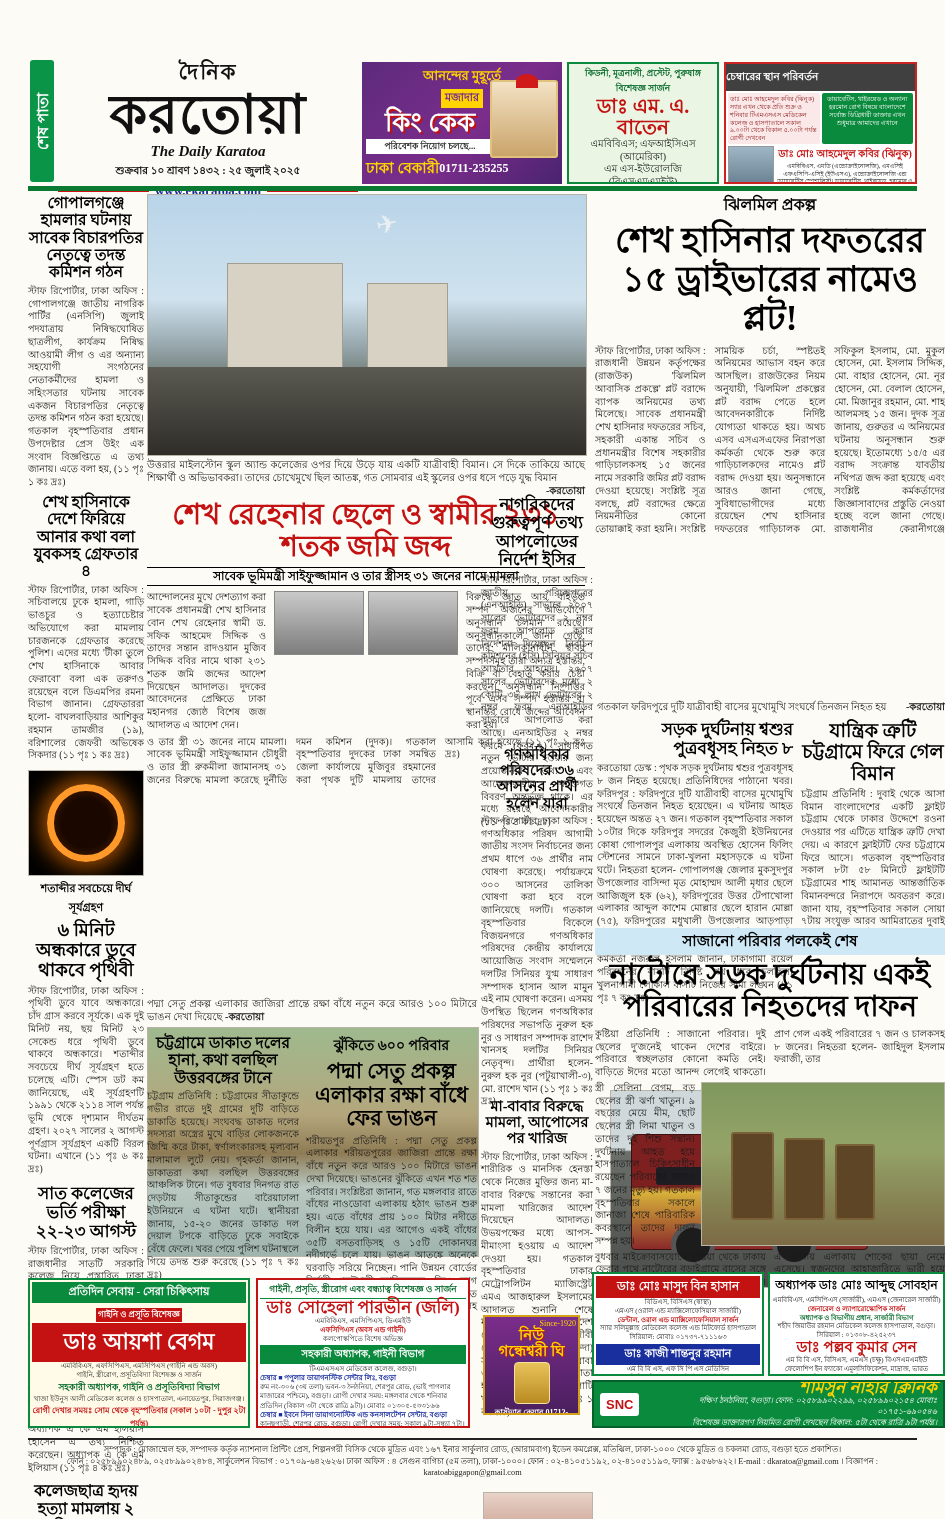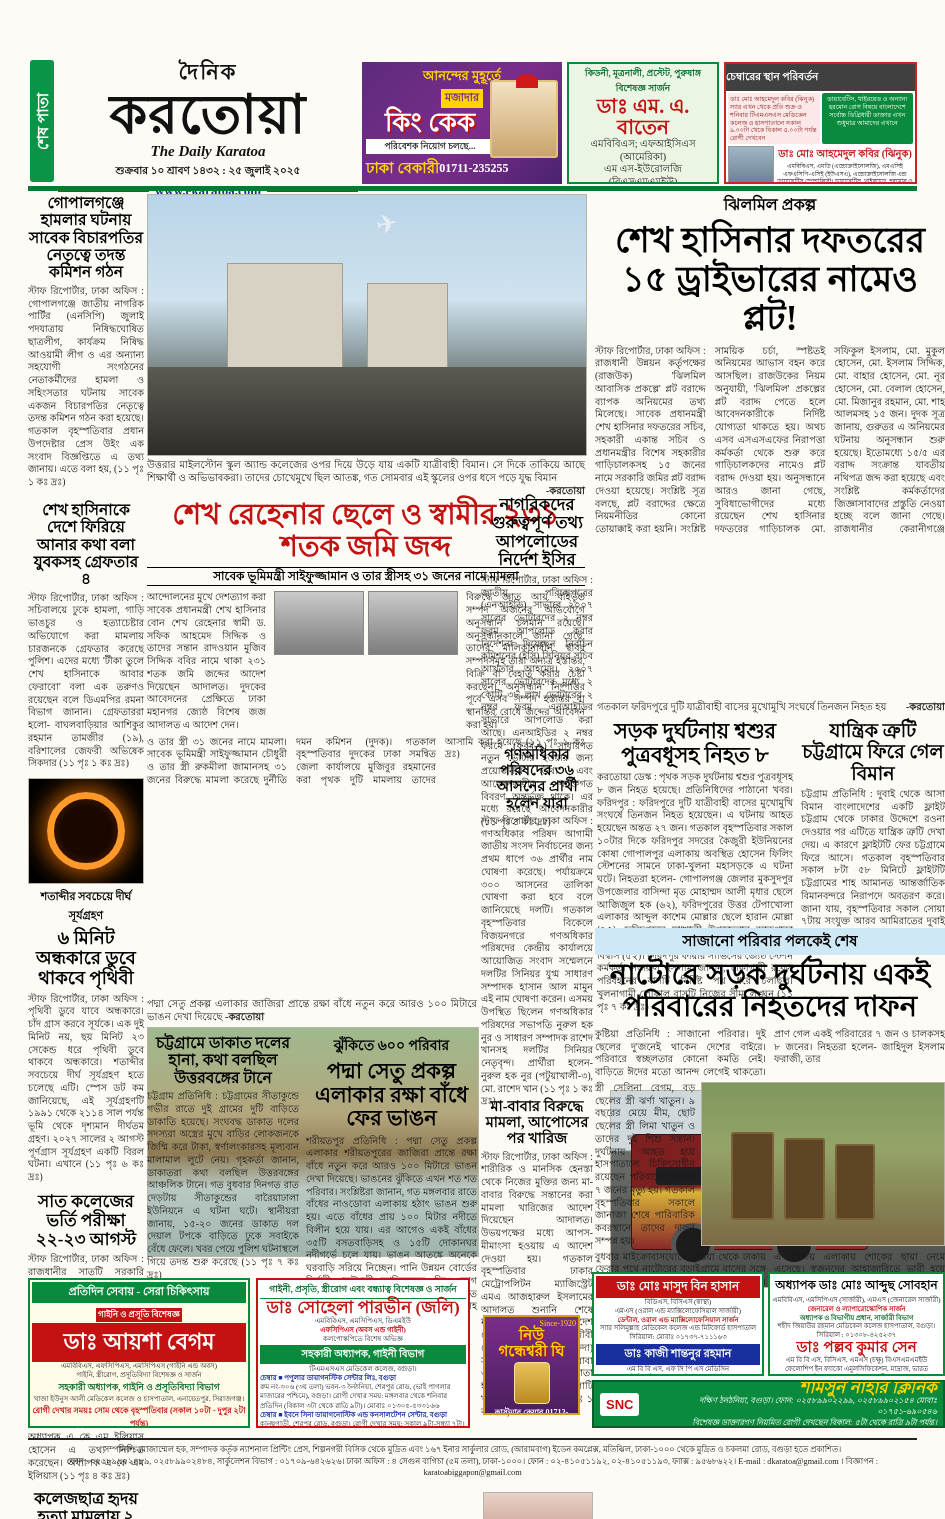--- a/index.html
+++ b/index.html
@@ -165,21 +165,21 @@
 
   </div>
 
   <div class="abs rule-green" style="left:28px;top:186px;width:889px;height:5px;"></div>
 
   <div class="abs" style="left:28px;top:194px;width:116px;">
     <div>
       <div class="hl" style="font-size:15.5px;">গোপালগঞ্জে হামলার ঘটনায় সাবেক বিচারপতির নেতৃত্বে তদন্ত কমিশন গঠন</div>
       <div class="body-txt" style="margin-top:4px;">স্টাফ রিপোর্টার, ঢাকা অফিস : গোপালগঞ্জে জাতীয় নাগরিক পার্টির (এনসিপি) জুলাই পদযাত্রায় নিষিদ্ধঘোষিত ছাত্রলীগ, কার্যক্রম নিষিদ্ধ আওয়ামী লীগ ও এর অন্যান্য সহযোগী সংগঠনের নেতাকর্মীদের হামলা ও সহিংসতার ঘটনায় সাবেক একজন বিচারপতির নেতৃত্বে তদন্ত কমিশন গঠন করা হয়েছে। গতকাল বৃহস্পতিবার প্রধান উপদেষ্টার প্রেস উইং এক সংবাদ বিজ্ঞপ্তিতে এ তথ্য জানায়। এতে বলা হয়,   (১১ পৃঃ ১ কঃ দ্রঃ)</div>
     </div>
-    <div style="margin-top:12px;">
+    <div style="margin-top:4px;">
       <div class="hl" style="font-size:15.5px;">শেখ হাসিনাকে দেশে ফিরিয়ে আনার কথা বলা যুবকসহ গ্রেফতার ৪</div>
       <div class="body-txt" style="margin-top:4px;">স্টাফ রিপোর্টার, ঢাকা অফিস : সচিবালয়ে ঢুকে হামলা, গাড়ি ভাঙচুর ও হত্যাচেষ্টার অভিযোগে করা মামলায় চারজনকে গ্রেফতার করেছে পুলিশ। এদের মধ্যে 'টীকা তুলে শেখ হাসিনাকে আবার ফেরাবো' বলা এক তরুণও রয়েছেন বলে ডিএমপির রমনা বিভাগ জানান। গ্রেফতাররা হলো- বাঘলবাড়িয়ার আশিকুর রহমান তামজীর (১৯), বরিশালের জেফরী অভিষেক সিকদার   (১১ পৃঃ ১ কঃ দ্রঃ)</div>
     </div>
     <div class="ph ph-ecl" style="width:114px;height:104px;margin-top:8px;">
       <div class="ring"></div>
     </div>
     <div style="margin-top:4px;">
       <div class="kick" style="font-size:11px;">শতাব্দীর সবচেয়ে দীর্ঘ সূর্যগ্রহণ</div>
       <div class="hl" style="font-size:18px;margin-top:2px;">৬ মিনিট অন্ধকারে ডুবে থাকবে পৃথিবী</div>
       <div class="body-txt" style="margin-top:4px;">স্টাফ রিপোর্টার, ঢাকা অফিস : পৃথিবী ডুবে যাবে অন্ধকারে। চাঁদ গ্রাস করবে সূর্যকে। এক দুই মিনিট নয়, ছয় মিনিট ২৩ সেকেন্ড ধরে পৃথিবী ডুবে থাকবে অন্ধকারে। শতাব্দীর সবচেয়ে দীর্ঘ সূর্যগ্রহণ হতে চলেছে এটি। স্পেস ডট কম জানিয়েছে, এই সূর্যগ্রহণটি ১৯৯১ থেকে ২১১৪ সাল পর্যন্ত ভূমি থেকে দৃশ্যমান দীর্ঘতম গ্রহণ। ২০২৭ সালের ২ আগস্ট পূর্ণগ্রাস সূর্যগ্রহণ একটি বিরল ঘটনা। এখানে   (১১ পৃঃ ৬ কঃ দ্রঃ)</div>
@@ -262,21 +262,21 @@
     </div>
     <div class="wheel" style="left:18%;"></div>
     <div class="wheel" style="left:48%;"></div>
   </div>
   <div class="abs cap" style="left:597px;top:700px;width:348px;">
     <span>গতকাল ফরিদপুরে দুটি যাত্রীবাহী বাসের মুখোমুখি সংঘর্ষে তিনজন নিহত হয়</span>
     <span style="float:right;font-weight:bold;">-করতোয়া</span>
   </div>
 
   <div class="abs" style="left:597px;top:720px;width:196px;">
-    <div class="hl" style="font-size:21px;">সড়ক দুর্ঘটনায় শ্বশুর পুত্রবধূসহ নিহত ৮</div>
+    <div class="hl" style="font-size:17px;text-align:right;">সড়ক দুর্ঘটনায় শ্বশুর পুত্রবধূসহ নিহত ৮</div>
     <div class="body-txt" style="margin-top:4px;">করতোয়া ডেস্ক : পৃথক সড়ক দুর্ঘটনায় শ্বশুর পুত্রবধূসহ ৮ জন নিহত হয়েছে। প্রতিনিধিদের পাঠানো খবর। ফরিদপুর : ফরিদপুরে দুটি যাত্রীবাহী বাসের মুখোমুখি সংঘর্ষে তিনজন নিহত হয়েছেন। এ ঘটনায় আহত হয়েছেন অন্তত ২৭ জন। গতকাল বৃহস্পতিবার সকাল ১০টার দিকে ফরিদপুর সদরের কৈজুরী ইউনিয়নের কোষা গোপালপুর এলাকায় অবস্থিত হোসেন ফিলিং স্টেশনের সামনে ঢাকা-খুলনা মহাসড়কে এ ঘটনা ঘটে। নিহতরা হলেন- গোপালগঞ্জ জেলার মুকসুদপুর উপজেলার বাসিন্দা মৃত মোহাম্মদ আলী মৃধার ছেলে আজিজুল হক (৬২), ফরিদপুরের উত্তর টেপাখোলা এলাকার আব্দুল কাশেম মোল্লার ছেলে হারান মোল্লা (৭৫), ফরিদপুরের মধুখালী উপজেলার আড়পাড়া ইউনিয়নের বিভূতি কুমার বিশ্বাসের স্ত্রী মিনতি রানী বিশ্বাস (৫২)। ফরিদপুর ফায়ার সার্ভিসের জ্যেষ্ঠ স্টেশন কর্মকর্তা নজরুল ইসলাম জানান, ঢাকাগামী রয়েল পরিবহনের বাসটি নির্দিষ্ট পথ ধরে চলছিল। খুলনাগামী লোকাল বাসটি নিজের সীমা লঙ্ঘন   (১১ পৃঃ ৭ কঃ দ্রঃ)</div>
   </div>
 
   <div class="abs" style="left:801px;top:720px;width:144px;">
     <div class="hl" style="font-size:19px;">যান্ত্রিক ত্রুটি চট্টগ্রামে ফিরে গেল বিমান</div>
     <div class="body-txt" style="margin-top:4px;">চট্টগ্রাম প্রতিনিধি : দুবাই থেকে আসা বিমান বাংলাদেশের একটি ফ্লাইট চট্টগ্রাম থেকে ঢাকার উদ্দেশে রওনা দেওয়ার পর এটিতে যান্ত্রিক ত্রুটি দেখা দেয়। এ কারণে ফ্লাইটটি ফের চট্টগ্রামে ফিরে আসে। গতকাল বৃহস্পতিবার সকাল ৮টা ৫৮ মিনিটে ফ্লাইটটি চট্টগ্রামের শাহ আমানত আন্তর্জাতিক বিমানবন্দরে নিরাপদে অবতরণ করে। জানা যায়, বৃহস্পতিবার সকাল সোয়া ৭টায় সংযুক্ত আরব আমিরাতের দুবাই থেকে চট্টগ্রামে পৌঁছে বিমান   (১১ পৃঃ ৪ কঃ দ্রঃ)</div>
   </div>
 
   <div class="abs" style="left:595px;top:928px;width:350px;">
     <div class="kick kickbar" style="font-size:15px;padding:1px 0;">সাজানো পরিবার পলকেই শেষ</div>

